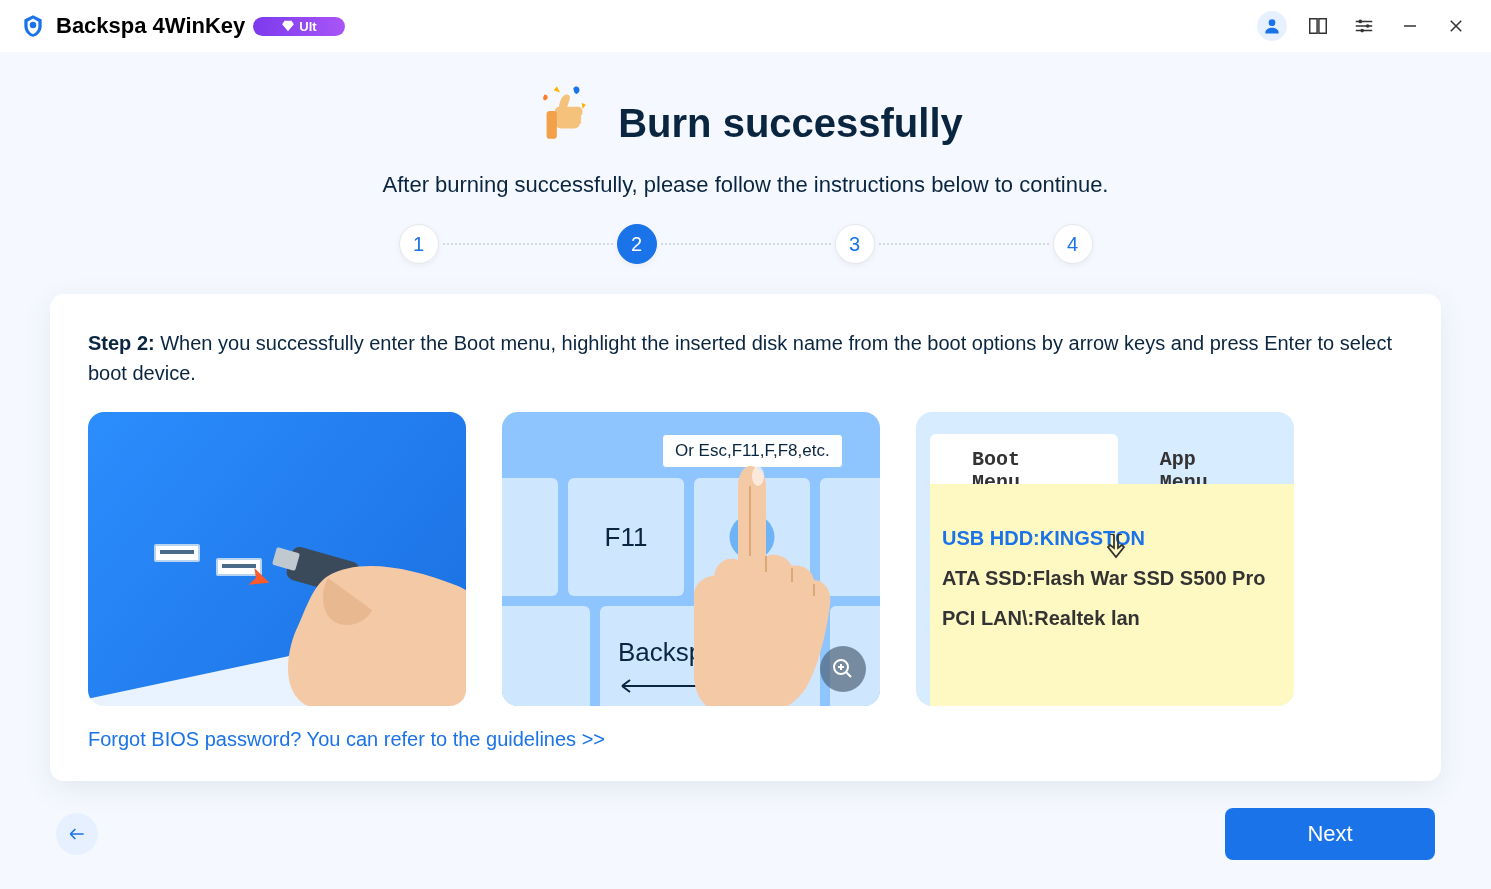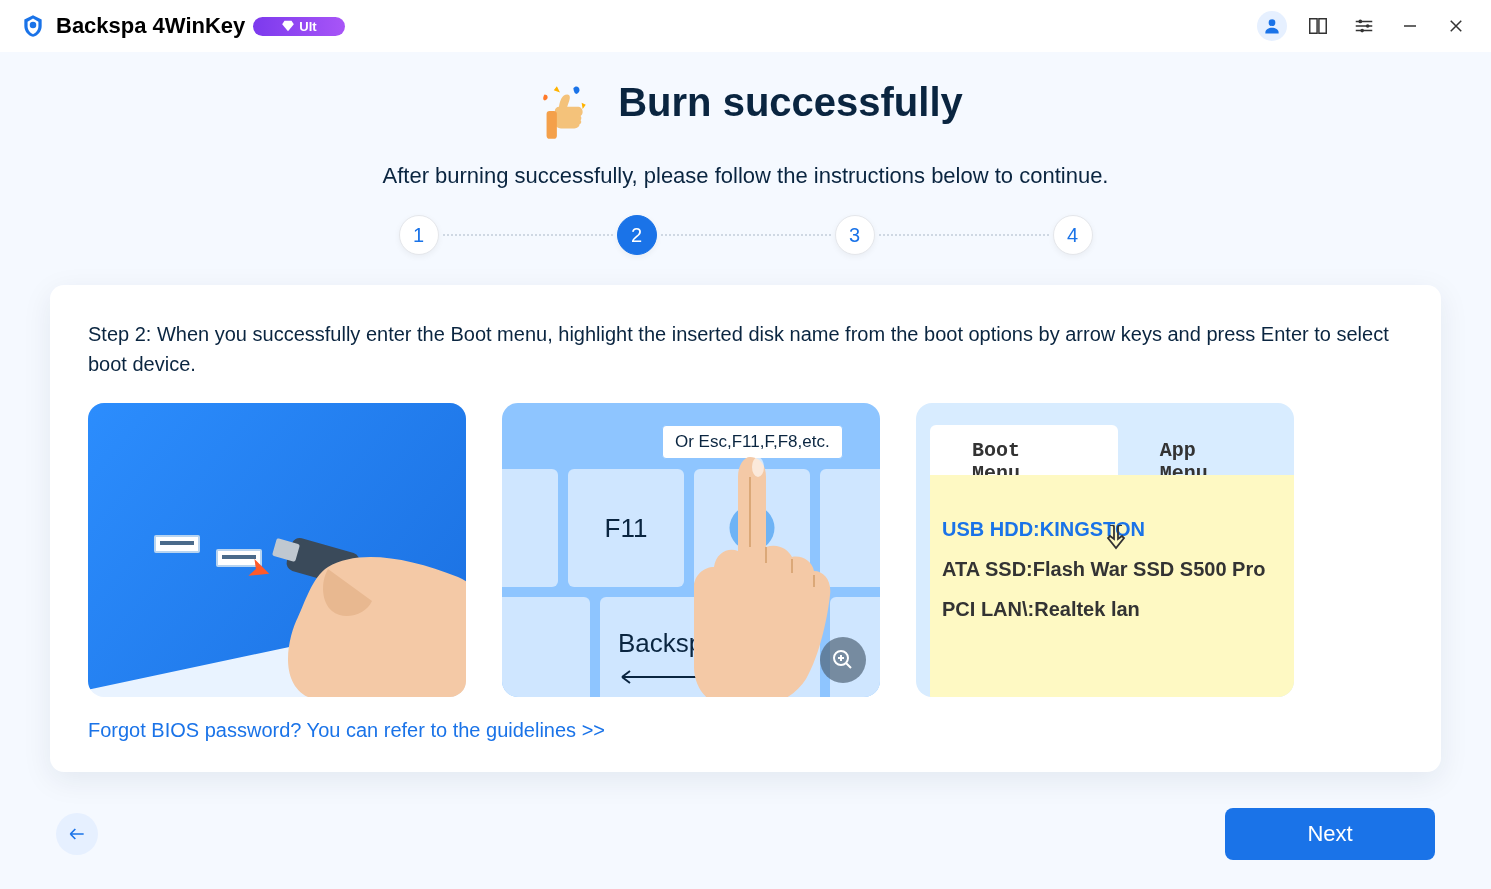--- a/index.html
+++ b/index.html
@@ -7,30 +7,30 @@
 .titlebar{height:52px;display:flex;align-items:center;padding:0 20px;background:#fff}
 .logo{width:26px;height:26px;margin-right:10px}
 .app-title{font-size:22px;font-weight:700;color:#000}
 .badge{display:inline-flex;align-items:center;margin-left:8px;background:linear-gradient(90deg,#7c3aed,#a855f7);border-radius:999px;padding:2px 28px;color:#fff;font-size:13px;font-weight:600}
 .badge svg{margin-right:4px}
 .titlebar-right{margin-left:auto;display:flex;align-items:center;gap:16px}
 .tb-btn{width:30px;height:30px;display:flex;align-items:center;justify-content:center;cursor:pointer;border-radius:50%}
 .tb-btn.user{background:#e6f0ff}
 .content{padding:20px 50px 0}
 .hero{text-align:center;margin-top:8px}
-.hero-row{display:flex;align-items:flex-start;justify-content:center;gap:24px}
+.hero-row{display:flex;align-items:flex-end;justify-content:center;gap:24px}
 .hero-title{font-size:40px;font-weight:700;color:#0a2540}
-.subtitle{margin-top:17px;font-size:22px;color:#0a2540}
+.subtitle{margin-top:26px;font-size:22px;color:#0a2540}
 .stepper{display:flex;align-items:center;justify-content:center;margin-top:26px}
 .step-dot{width:40px;height:40px;border-radius:50%;background:#fff;border:1px solid #e5e7eb;display:flex;align-items:center;justify-content:center;font-size:20px;color:#1a73e8;font-weight:500;box-shadow:0 2px 6px rgba(0,0,0,.05)}
 .step-dot.active{background:#1a73e8;color:#fff;border-color:#1a73e8}
 .step-line{width:170px;border-top:2px dotted #cfd8e3;margin:0 4px}
 .card{margin:30px 0 0;background:#fff;border-radius:14px;box-shadow:0 8px 30px rgba(10,37,64,.08);padding:34px 38px 30px}
 .step-text{font-size:20px;color:#0a2540;line-height:1.5}
-.step-text b{font-weight:400}
+.step-text b{font-weight:700}
 .illus-row{display:flex;gap:36px;margin-top:24px}
 .illus{flex:0 0 378px;height:294px;border-radius:16px;position:relative;overflow:hidden}
 .ill1{background:#e9f3ff}
 .ill2{background:#8ec5ff}
 .ill3{background:#d8ecff}
 .bios-link{margin-top:22px;color:#1a73e8;font-size:20px;cursor:pointer}
 .footer{position:absolute;left:0;right:0;bottom:0;height:110px;display:flex;align-items:center;padding:0 56px}
 .back-btn{width:42px;height:42px;border-radius:50%;background:#e6f0ff;display:flex;align-items:center;justify-content:center;cursor:pointer}
 .next-btn{margin-left:auto;width:210px;height:52px;background:#1a73e8;color:#fff;border:none;border-radius:8px;font-size:22px;font-weight:500;cursor:pointer}
 

